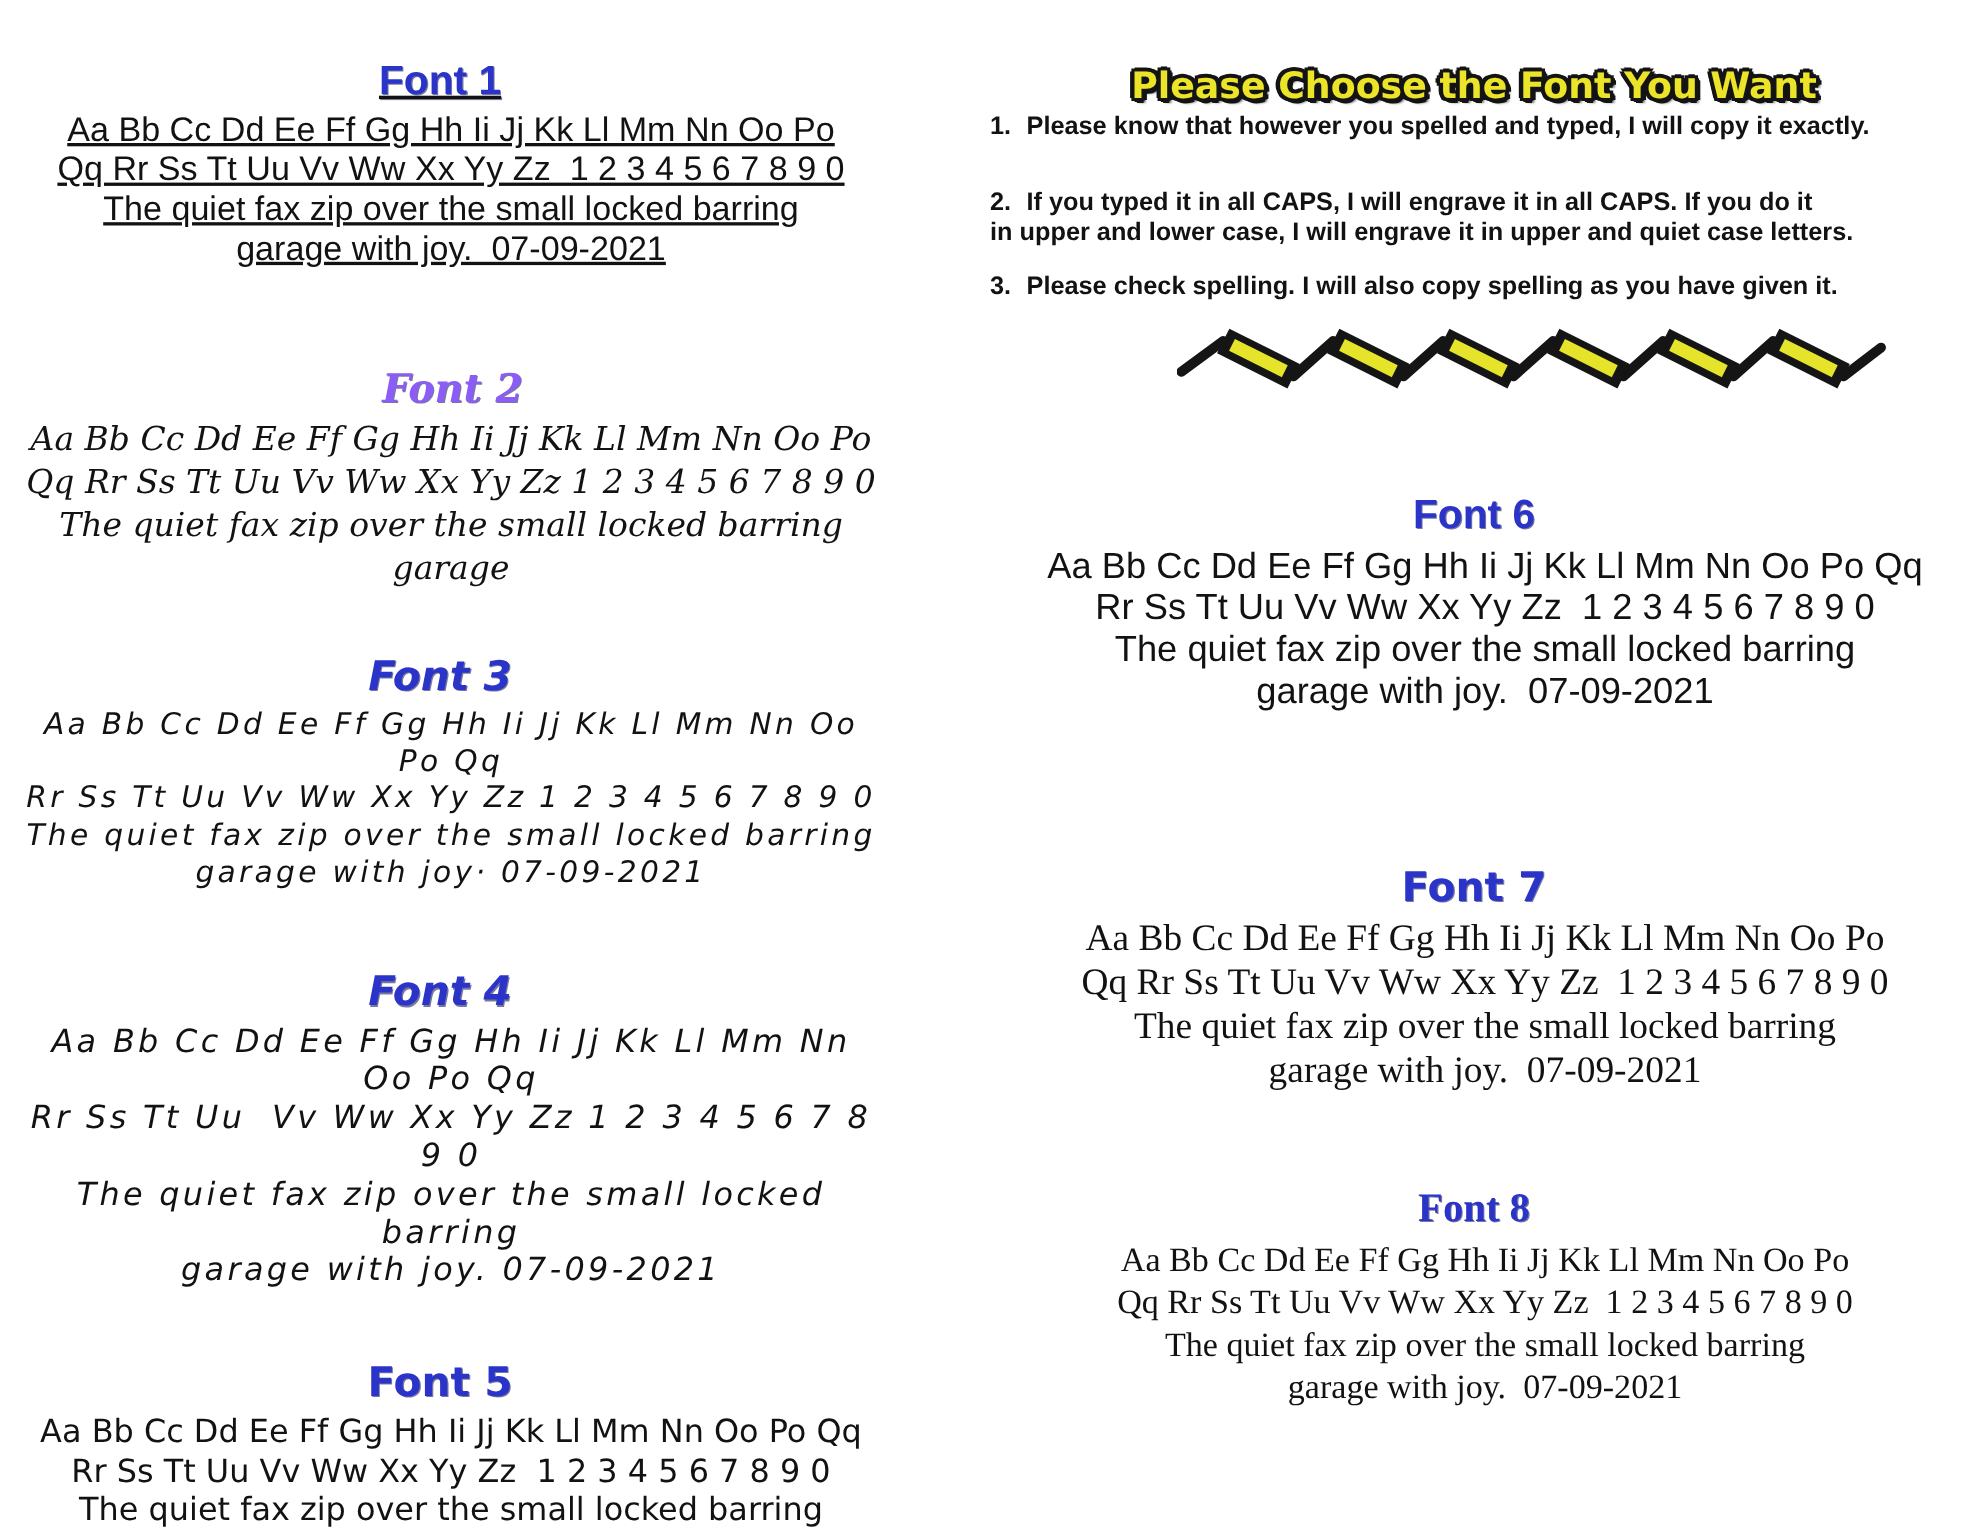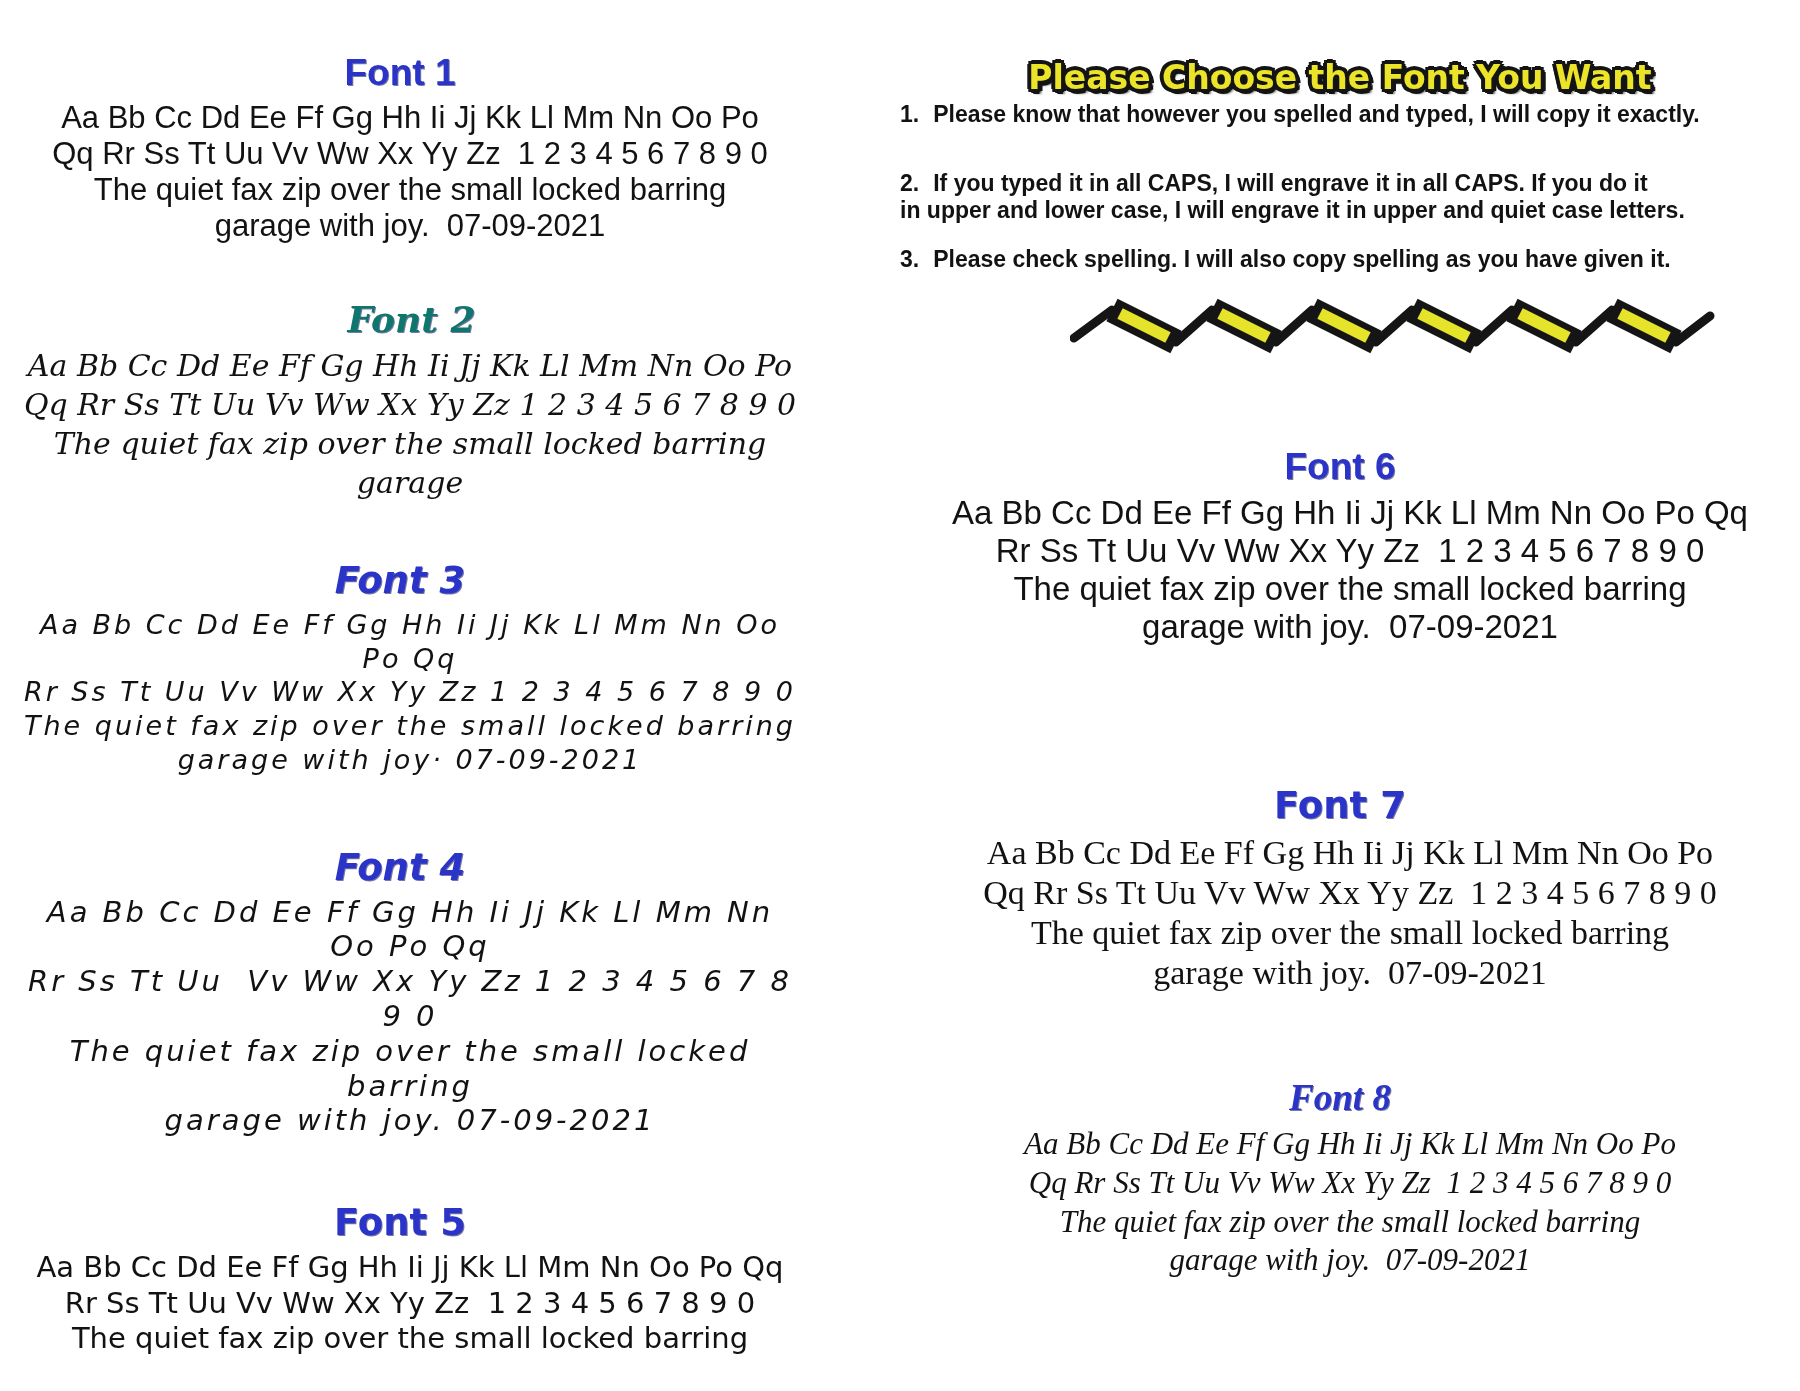--- a/index.html
+++ b/index.html
@@ -43,24 +43,24 @@
   .f3 .fb-line { font-size:27px; letter-spacing:3px; line-height:1.25; }
   .f4 { font-family:"DejaVu Sans", sans-serif; font-style:italic; }
   .f4 .fb-line { font-size:29px; letter-spacing:3px; line-height:1.2; }
   .f5 { font-family:"DejaVu Sans", sans-serif; }
   .f5 .fb-line { font-size:29px; line-height:1.22; }
   .f6 { font-family:"Liberation Sans", sans-serif; }
   .f6 .fb-line { font-size:33px; line-height:1.16; }
   .f7 { font-family:"Liberation Serif", serif; }
   .f7 .fb-title { font-family:"DejaVu Sans", sans-serif; }
   .f7 .fb-line { font-size:34px; line-height:1.18; }
-  .f8 { font-family:"Liberation Serif", serif; font-style:italic; }
+  .f8 { font-family:"Liberation Serif", serif; }
   .f8 .fb-line { font-size:31px; line-height:1.25; }
   
-  .mb-a { margin-bottom:54px; }
+  .mb-a { margin-bottom:88px;text-decoration:underline; }
   .mb-b { margin-bottom:58px; }
   .mb-c { margin-bottom:70px; }
   .mb-d { margin-bottom:64px; }
   
   .instr-title {
     text-align:center;
     font-family:"DejaVu Sans", sans-serif;
     font-weight:bold;
     font-size:33px;
     letter-spacing:0px;
@@ -92,21 +92,21 @@
 
     <section class="font-block f1 mb-a">
       <h2 class="fb-title" style="color: rgb(43, 52, 201);">Font 1</h2>
       <div class="fb-line">Aa Bb Cc Dd Ee Ff Gg Hh Ii Jj Kk Ll Mm Nn Oo Po</div>
       <div class="fb-line">Qq Rr Ss Tt Uu Vv Ww Xx Yy Zz  1 2 3 4 5 6 7 8 9 0</div>
       <div class="fb-line">The quiet fax zip over the small locked barring</div>
       <div class="fb-line">garage with joy.  07-09-2021</div>
     </section>
 
     <section class="font-block f2 mb-b">
-      <h2 class="fb-title" style="color: #0f766e; margin-left: 23px;">Font 2</h2>
+      <h2 class="fb-title" style="color: #8b5cf6; margin-left: 23px;">Font 2</h2>
       <div class="fb-line">Aa Bb Cc Dd Ee Ff Gg Hh Ii Jj Kk Ll Mm Nn Oo Po</div>
       <div class="fb-line">Qq Rr Ss Tt Uu Vv Ww Xx Yy Zz 1 2 3 4 5 6 7 8 9 0</div>
       <div class="fb-line">The quiet fax zip over the small locked barring garage</div>
     </section>
 
     <section class="font-block f3 mb-c">
       <h2 class="fb-title" style="color: rgb(43, 52, 201);">Font 3</h2>
       <div class="fb-line">Aa Bb Cc Dd Ee Ff Gg Hh Ii Jj Kk Ll Mm Nn Oo Po Qq</div>
       <div class="fb-line">Rr Ss Tt Uu Vv Ww Xx Yy Zz 1 2 3 4 5 6 7 8 9 0</div>
       <div class="fb-line">The quiet fax zip over the small locked barring</div>

